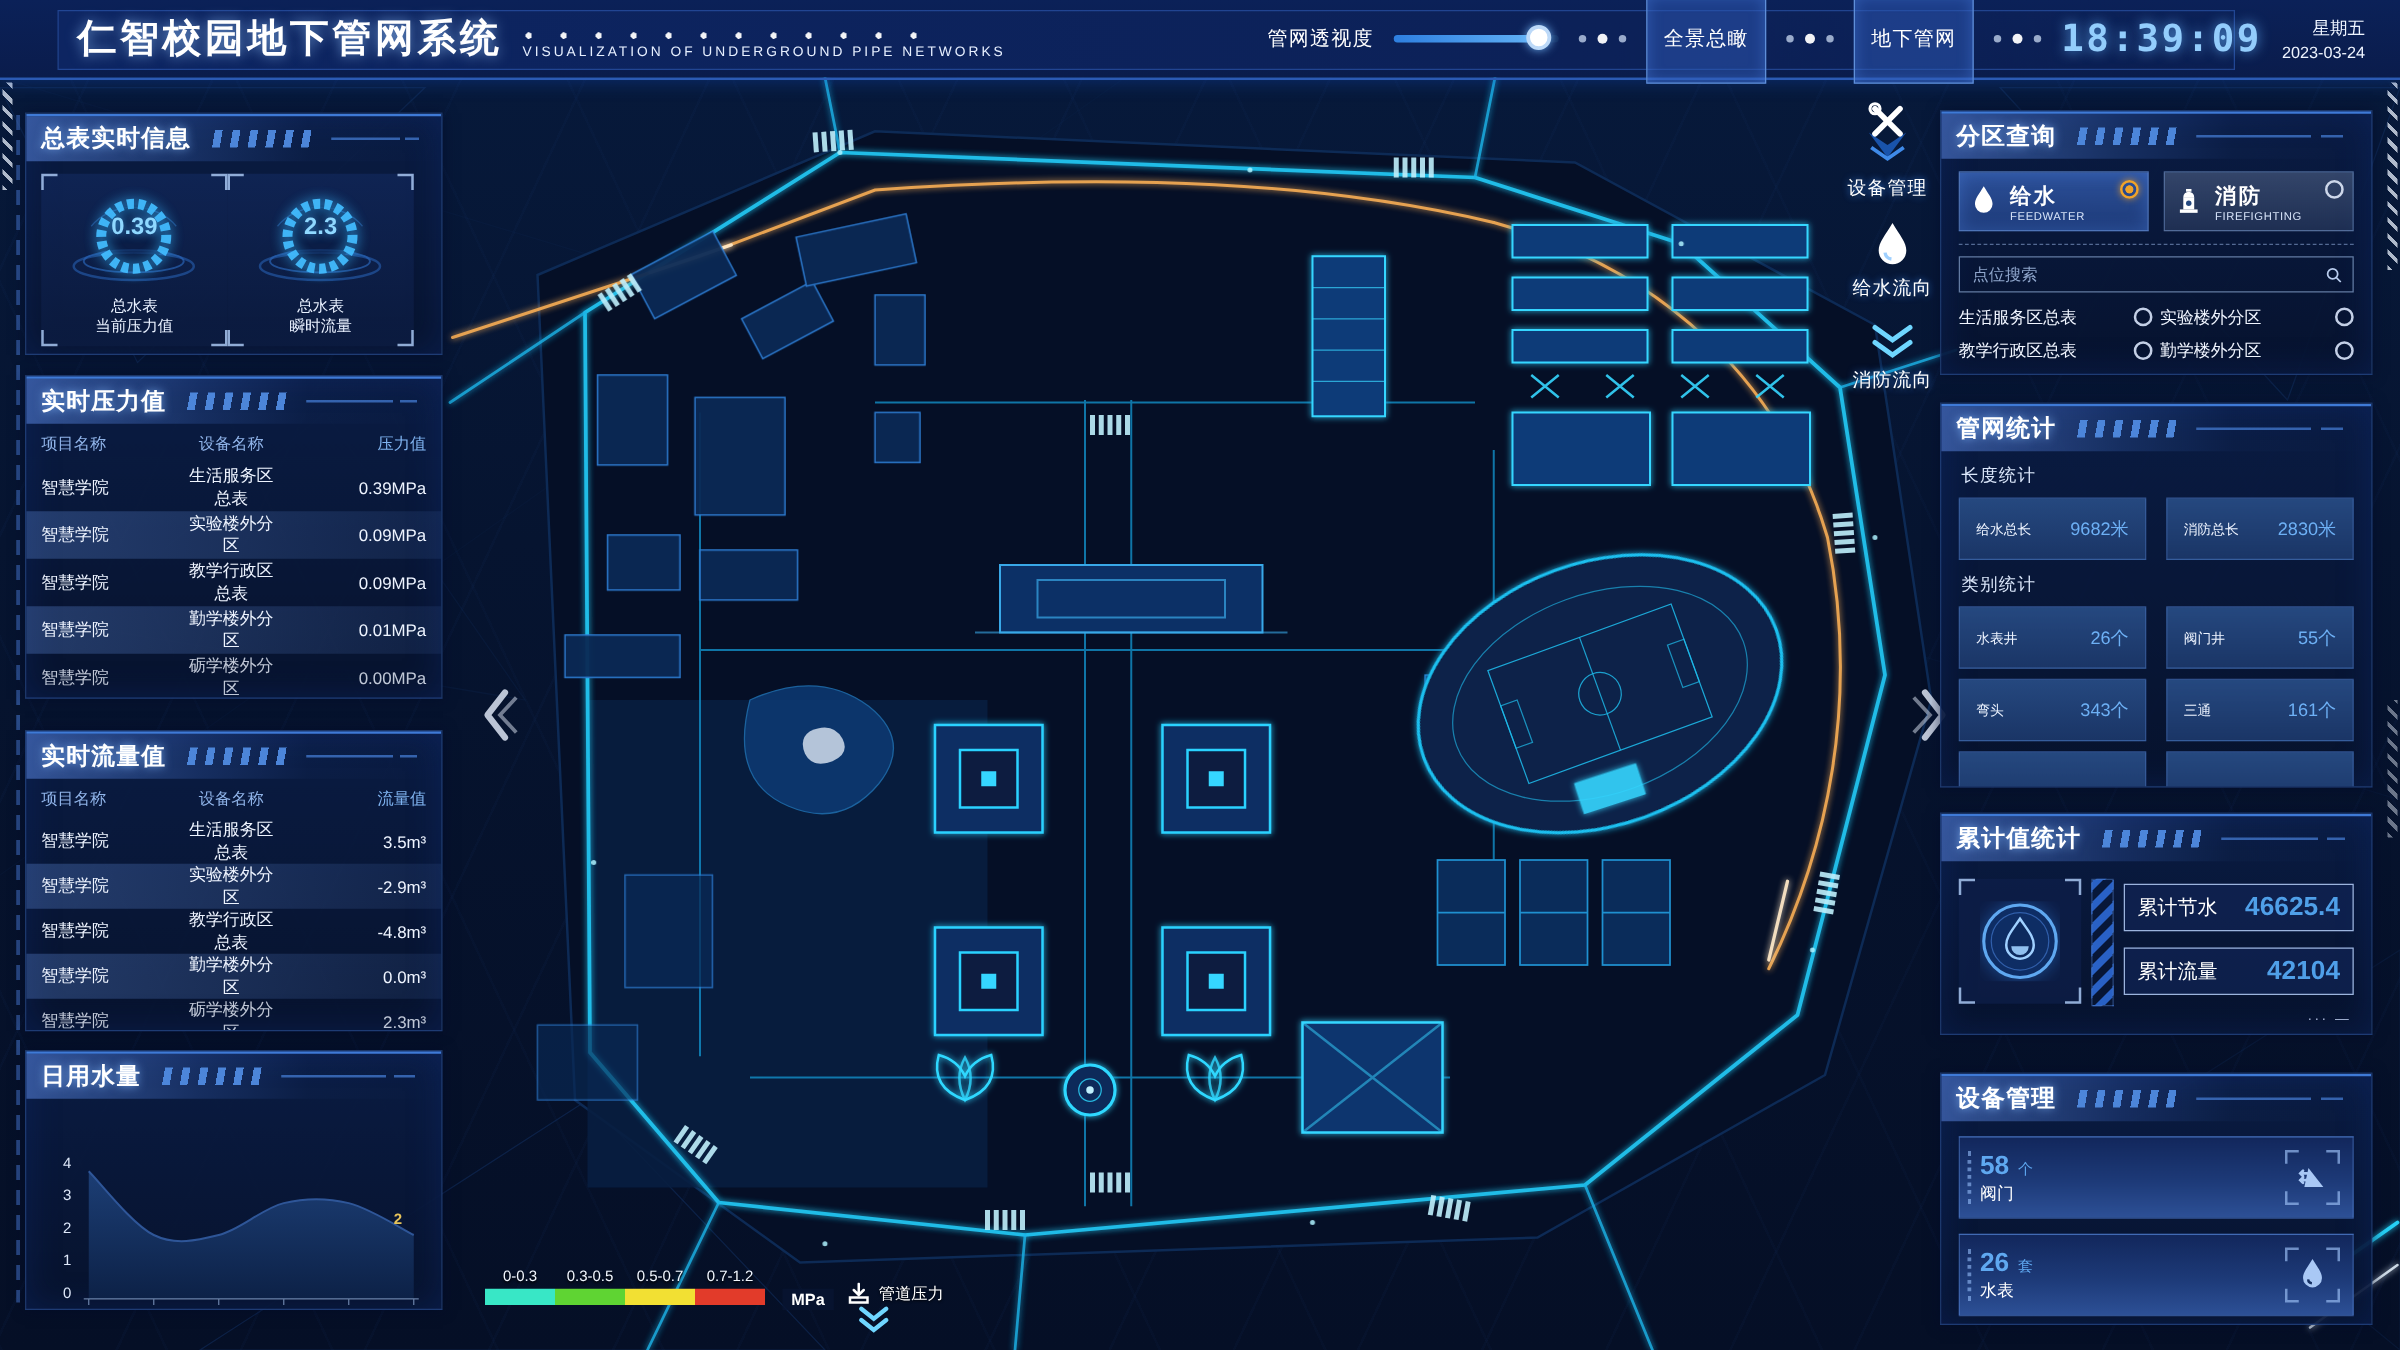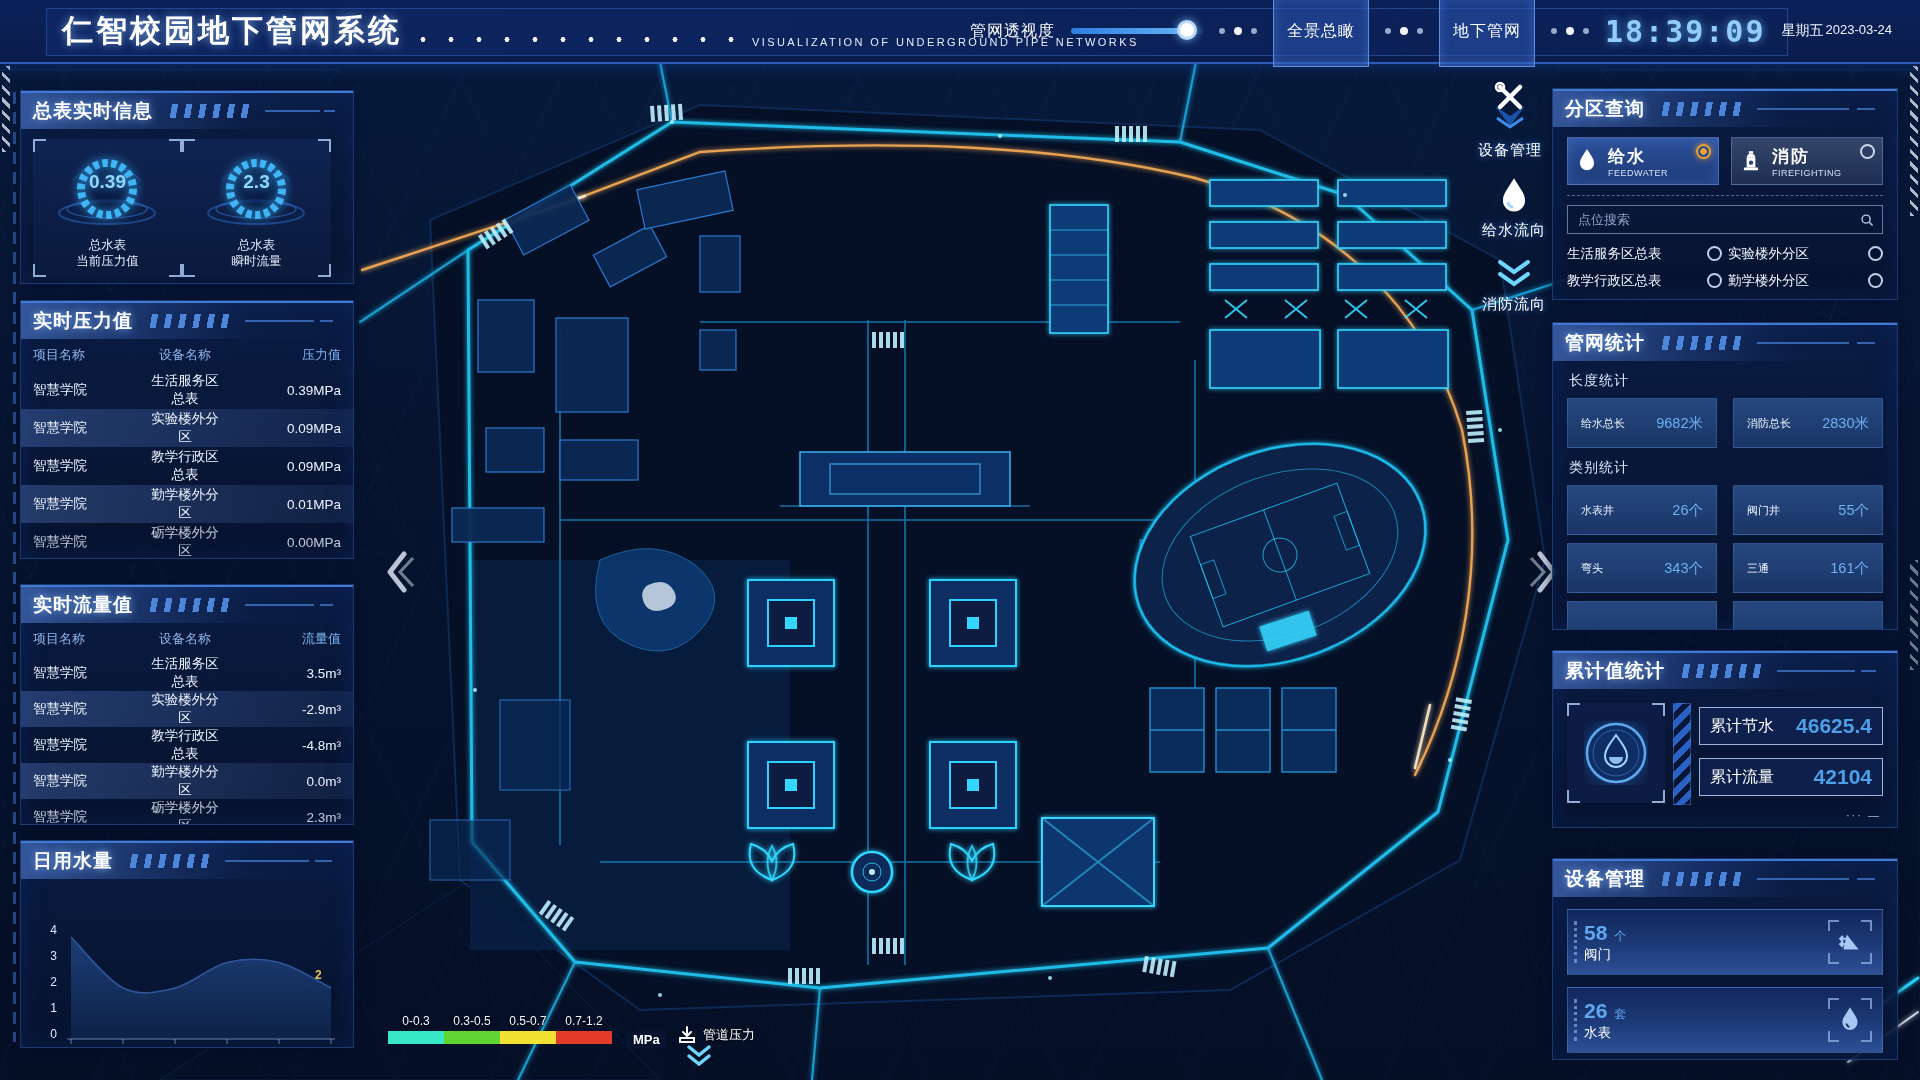--- a/index.html
+++ b/index.html
@@ -7,35 +7,35 @@
     background:
       repeating-linear-gradient(115deg, rgba(30,70,140,.06) 0 2px, transparent 2px 90px),
       repeating-linear-gradient(65deg, rgba(30,70,140,.05) 0 2px, transparent 2px 120px),
       linear-gradient(180deg,#071a3c 0%,#061430 40%,#050f26 100%);}
   
   #header{position:absolute;left:0;top:0;width:1920px;height:62px;z-index:5;
     background:linear-gradient(180deg,#0b2158 0%,#0a1c4c 100%);border-bottom:2px solid #2b5ab4;box-shadow:0 2px 14px rgba(20,80,200,.35);}
   .hbar{position:absolute;left:46px;top:8px;width:1740px;height:46px;background:linear-gradient(90deg,#0d2562 0%,#0c2158 70%,rgba(12,33,88,.4) 100%);border:1px solid rgba(60,110,210,.45);}
   .htitle-wrap{position:absolute;left:62px;top:10px;display:flex;align-items:flex-end;gap:16px;}
   .htitle{font-size:31px;font-weight:bold;color:#fff;letter-spacing:3px;text-shadow:0 0 10px rgba(150,200,255,.7);}
-  .hsub-col{display:flex;flex-direction:row;gap:4px;padding-bottom:4px;}
+  .hsub-col{display:flex;flex-direction:column;gap:4px;padding-bottom:4px;}
   .hdots{width:330px;height:7px;background:radial-gradient(circle 2.5px at 5px 3.5px,#fff 2.4px,transparent 2.6px);background-size:28px 7px;background-repeat:repeat-x;opacity:.95;}
   .hsub{font-size:11px;color:#e6efff;letter-spacing:2.4px;white-space:nowrap;}
   .hright{position:absolute;right:28px;top:0;height:62px;display:flex;align-items:center;gap:16px;}
   .slider-label{color:#fff;font-size:16px;letter-spacing:1px;}
   .slider{position:relative;width:132px;height:18px;}
   .slider-track{position:absolute;left:0;top:6px;width:100%;height:6px;border-radius:3px;background:#10begin;background:#122e63;}
   .slider-fill{position:absolute;left:0;top:6px;height:6px;border-radius:3px;background:linear-gradient(90deg,#2e7fe0,#62b2f5);}
   .slider-thumb{position:absolute;top:-2px;width:20px;height:20px;border-radius:50%;background:#fff;border:3px solid #bcd9f8;box-shadow:0 0 8px rgba(120,190,255,.9);box-sizing:border-box;}
   .dotsep{display:flex;align-items:center;gap:9px;}
   .dotsep b{width:6px;height:6px;border-radius:50%;background:#c9d9f2;opacity:.75;}
   .dotsep b:nth-child(2){width:8px;height:8px;background:#fff;opacity:.95;}
   .hbtn{padding:24px 13px;background:rgba(44,86,176,.55);border:1px solid #5f8fd8;color:#fff;font-size:16px;letter-spacing:1px;cursor:pointer;box-shadow:inset 0 0 12px rgba(90,150,255,.35);}
   .htime{font-family:"DejaVu Sans Mono",monospace;font-size:30px;font-weight:bold;color:#93cdfc;letter-spacing:2px;text-shadow:0 0 10px rgba(100,180,255,.8);}
-  .hdate{display:flex;flex-direction:row;align-items:flex-start;gap:2px;color:#eef4ff;}
+  .hdate{display:flex;flex-direction:column;align-items:flex-end;gap:2px;color:#eef4ff;}
   .hdate .wd{font-size:14px;} .hdate .dt{font-size:13px;}
   
   .panel{position:absolute;background:linear-gradient(180deg,rgba(10,28,68,.93),rgba(7,19,46,.92));
     border:1px solid rgba(64,112,196,.38);box-shadow:inset 0 0 26px rgba(16,50,130,.35), 0 0 10px rgba(0,10,40,.6);overflow:hidden;z-index:4;}
   .lpanel{left:20px;width:332px;} .rpanel{left:1552px;width:344px;}
   .ptitle{position:relative;height:36px;display:flex;align-items:center;gap:14px;padding:0 12px;border-top:2px solid #3f7ad6;
     background:linear-gradient(90deg,rgba(88,132,222,.55) 0%,rgba(52,92,172,.3) 42%,rgba(30,60,120,.1) 68%,transparent 100%);}
   .ptxt{font-size:19px;font-weight:bold;color:#fff;letter-spacing:1px;text-shadow:0 0 8px rgba(130,185,255,.85);white-space:nowrap;}
   .slashes{width:84px;height:14px;flex:none;background:repeating-linear-gradient(100deg,transparent 0 5px,#4f8ae0 5px 11px,transparent 11px 14px);opacity:.95;}
   .tline{flex:1;height:2px;background:linear-gradient(90deg,#3f74c8 0 72%,transparent 72% 78%,#3f74c8 78% 92%,transparent 92%);opacity:.8;}

